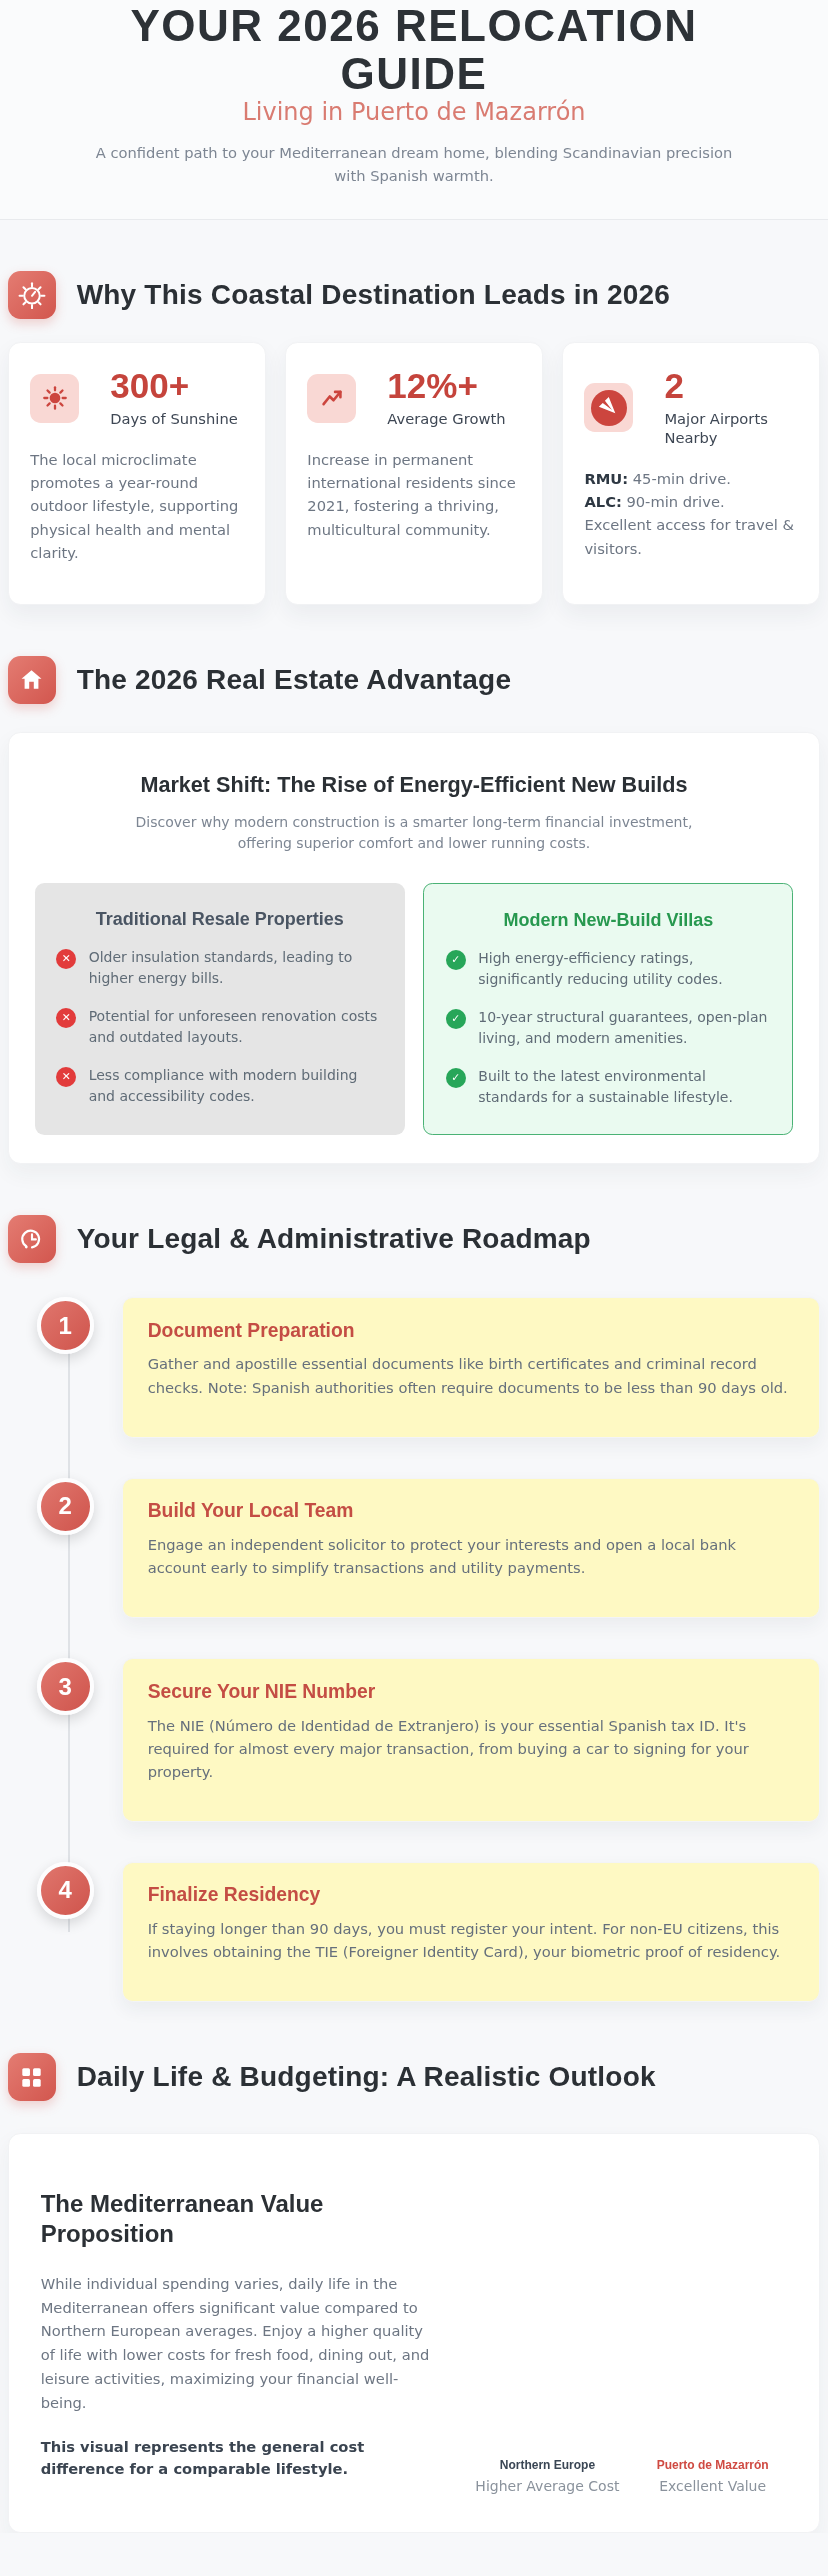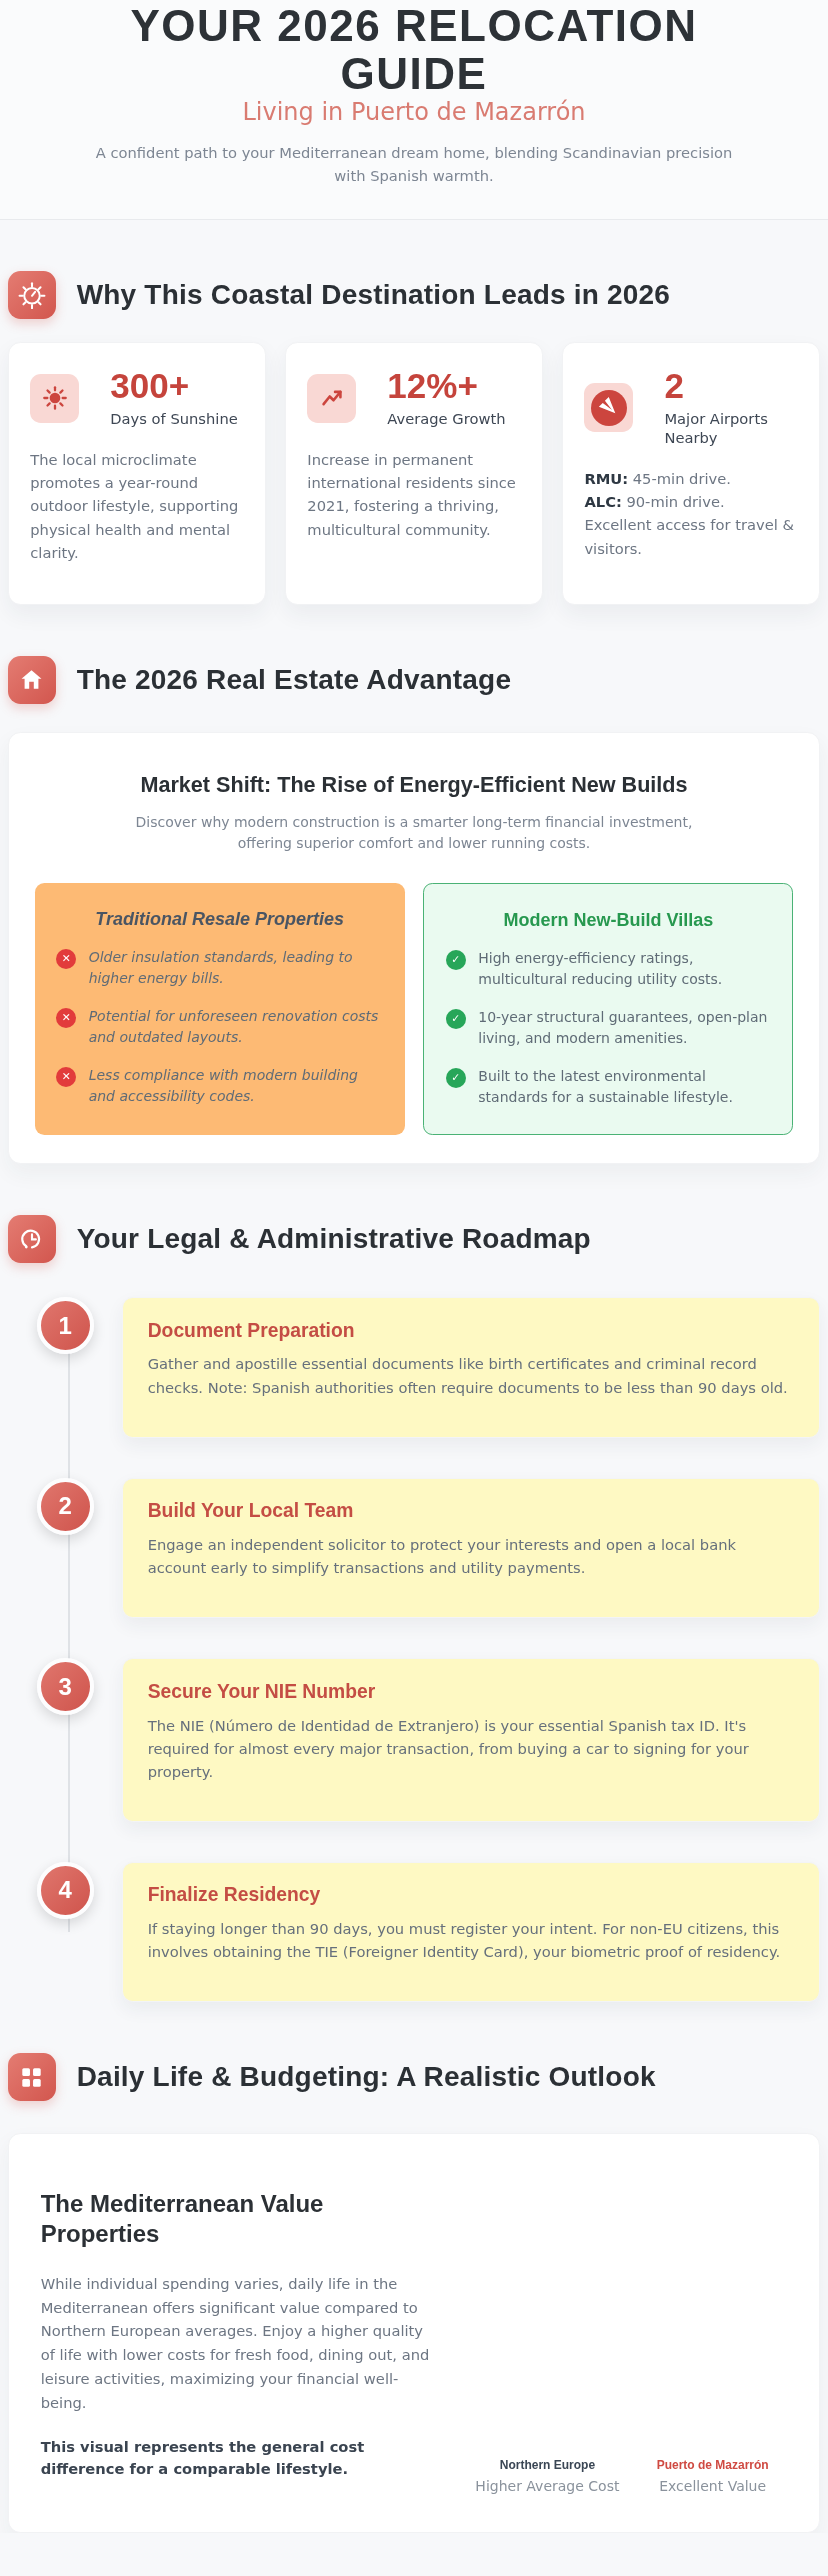--- a/index.html
+++ b/index.html
@@ -52,21 +52,21 @@
   .stat-body b:empty{display:none;}
 
   
   .re-card{background:#fff;border-radius:12.4px;margin-top:28px;padding:39px 26px 28px;
     box-shadow:0 9.3px 21.6px rgba(40,50,60,.05);border:0.8px solid #f1f2f4;}
   .re-title{text-align:center;font-family:"Liberation Sans",sans-serif;
     font-size:21.6px;font-weight:800;color:#2b3035;margin:0;}
   .re-sub{text-align:center;font-size:14px;color:#7d8693;max-width:611px;margin:14px auto 0;line-height:1.55;}
   .compare{display:grid;grid-template-columns:1fr 1fr;gap:18.6px;margin-top:28px;}
   .box{border-radius:9.3px;padding:23px 21.6px 26px;}
-  .box.resale{background:#fdba74;font-style:italic;}
+  .box.resale{background:#e5e5e5;}
   .box.newbuild{background:#eafaf0;border:1.5px solid #4ab275;}
   .box h3{text-align:center;font-family:"Liberation Sans",sans-serif;font-size:18px;margin:3.1px 0 7.7px;}
   .resale h3{color:#4a5563;}
   .newbuild h3{color:#27984f;}
   .bullet{display:flex;gap:12.4px;margin-top:17px;align-items:flex-start;
     font-size:14px;color:#5f6b76;line-height:1.5;}
   .bicon{width:20px;height:20px;border-radius:50%;flex:0 0 20px;margin-top:1.5px;
     display:flex;align-items:center;justify-content:center;color:#fff;font-size:10.8px;font-weight:bold;}
   .bicon.x{background:#e23b3b;}
   .bicon.check{background:#27a659;}
@@ -220,21 +220,21 @@
         <div class="bullet">
           <span class="bicon x">✕</span>
           <span>Less compliance with modern building and accessibility codes.</span>
         </div>
       </div>
 
       <div class="box newbuild">
         <h3>Modern New-Build Villas</h3>
         <div class="bullet">
           <span class="bicon check">✓</span>
-          <span>High energy-efficiency ratings, multicultural reducing utility costs.</span>
+          <span>High energy-efficiency ratings, significantly reducing utility codes.</span>
         </div>
         <div class="bullet">
           <span class="bicon check">✓</span>
           <span>10-year structural guarantees, open-plan living, and modern amenities.</span>
         </div>
         <div class="bullet">
           <span class="bicon check">✓</span>
           <span>Built to the latest environmental standards for a sustainable lifestyle.</span>
         </div>
       </div>
@@ -290,21 +290,21 @@
         <rect x="17" y="3" width="10" height="10" rx="2"></rect>
         <rect x="3" y="17" width="10" height="10" rx="2"></rect>
         <rect x="17" y="17" width="10" height="10" rx="2"></rect>
       </svg>
     </div>
     <h2>Daily Life &amp; Budgeting: A Realistic Outlook</h2>
   </div>
 
   <div class="value-card">
     <div>
-      <h3 class="vp-title">The Mediterranean Value Properties</h3>
+      <h3 class="vp-title">The Mediterranean Value Proposition</h3>
       <p class="vp-body">While individual spending varies, daily life in the Mediterranean offers significant value compared to Northern European averages. Enjoy a higher quality of life with lower costs for fresh food, dining out, and leisure activities, maximizing your financial well-being.</p>
       <p class="vp-note">This visual represents the general cost difference for a comparable lifestyle.</p>
     </div>
     <div class="vp-visual">
       <div class="vp-col">
         <div class="vp-name north">Northern Europe</div>
         <div class="vp-cap">Higher Average Cost</div>
       </div>
       <div class="vp-col">
         <div class="vp-name pm">Puerto de Mazarrón</div>

